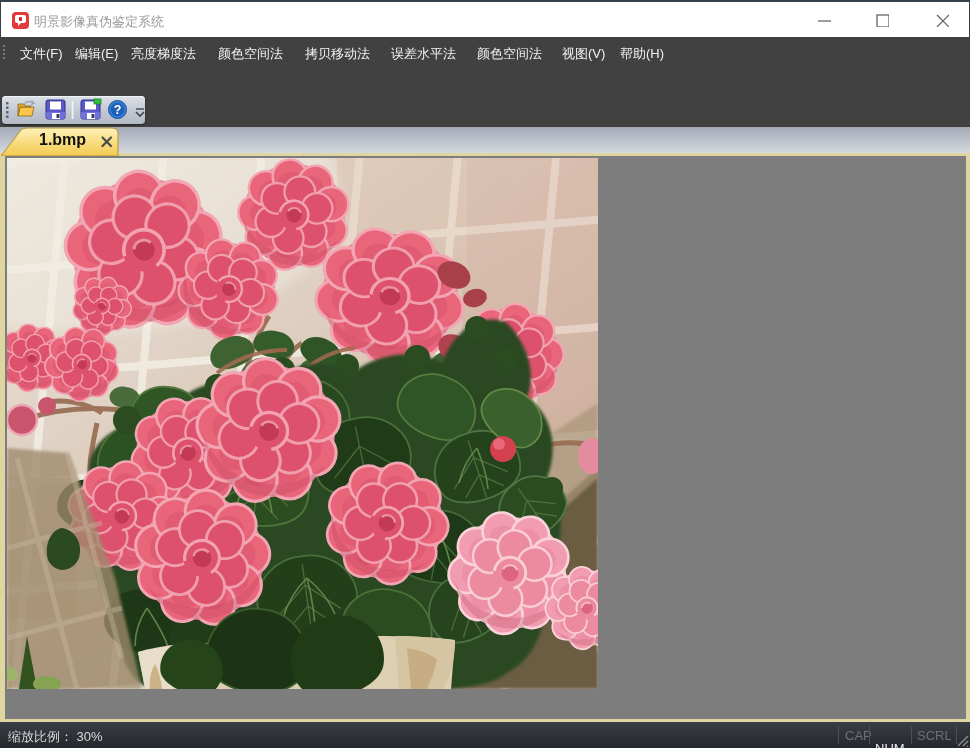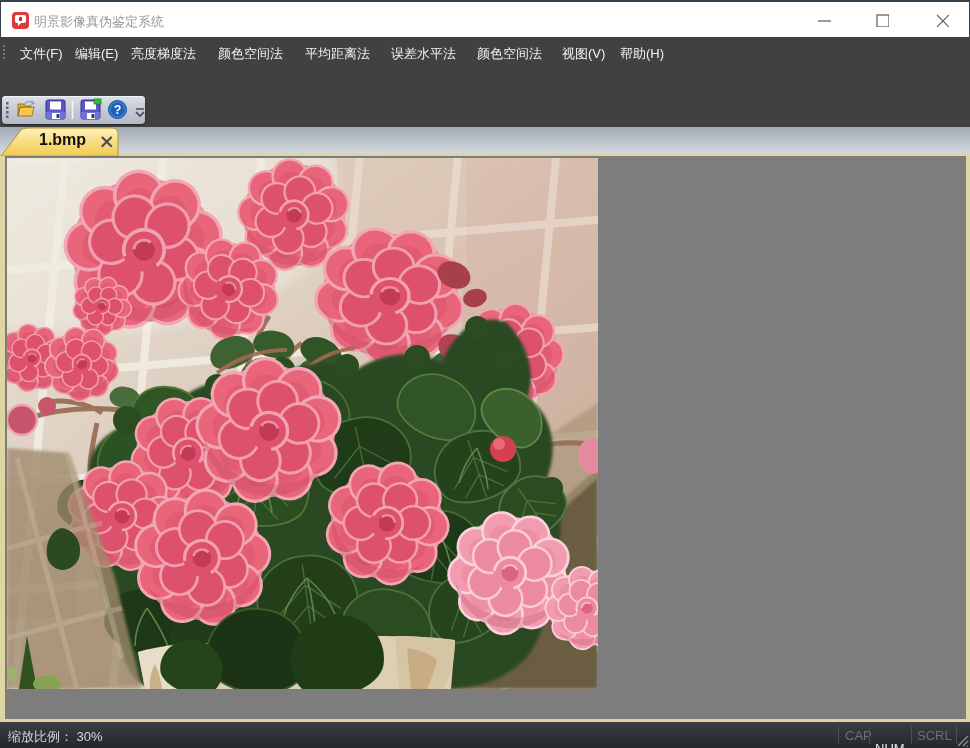--- a/index.html
+++ b/index.html
@@ -27,21 +27,21 @@
 <rect x="1" y="0" width="2" height="2"></rect>
 <rect x="1" y="4" width="2" height="2"></rect>
 <rect x="1" y="8" width="2" height="2"></rect>
 <rect x="1" y="12" width="2" height="2"></rect>
 </g>
 </svg>
 <span class="it" style="left:20px">文件(F)</span>
 <span class="it" style="left:75px">编辑(E)</span>
 <span class="it" style="left:131px">亮度梯度法</span>
 <span class="it" style="left:218px">颜色空间法</span>
-<span class="it" style="left:305px">平均距离法</span>
+<span class="it" style="left:305px">拷贝移动法</span>
 <span class="it" style="left:391px">误差水平法</span>
 <span class="it" style="left:477px">颜色空间法</span>
 <span class="it" style="left:562px">视图(V)</span>
 <span class="it" style="left:620px">帮助(H)</span>
 </div>
 <div class="toolzone">
 <div class="toolbar">
 <svg style="position:absolute;left:0;top:0" width="143" height="28">
 <g fill="#5a6472">
 <rect x="4" y="6.0" width="2.5" height="2.5"></rect>

